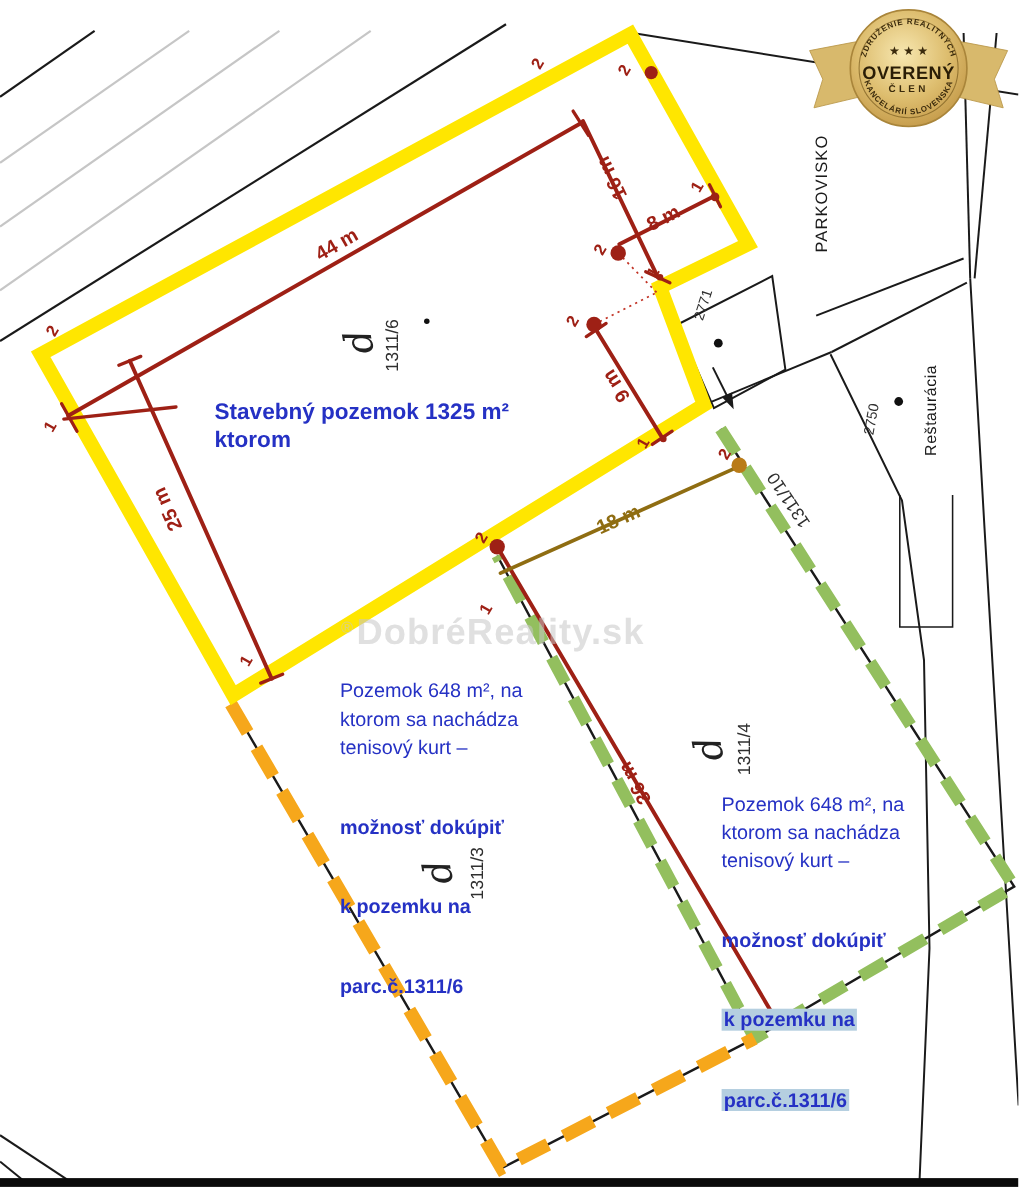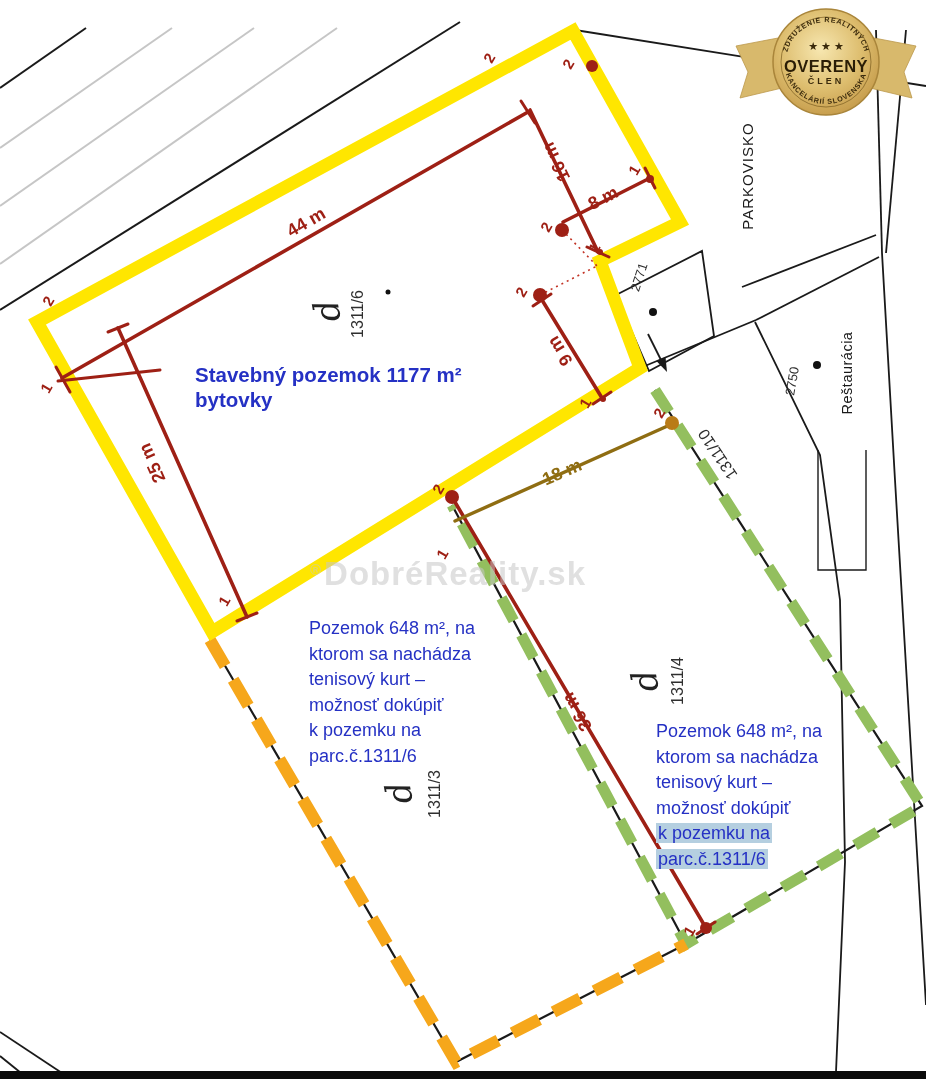--- a/index.html
+++ b/index.html
@@ -15,21 +15,21 @@
   .pt{color:#9e2015;font-weight:bold;font-size:15px;}
   .meas{color:#9e2015;font-weight:bold;font-size:18px;}
   .meas.olive{color:#8f6d12;}
   .parcel{color:#2f2f2f;font-size:16px;}
   .parcel.small{font-size:13px;}
   .dsym{font-family:"DejaVu Serif",serif;font-style:italic;font-size:34px;color:#222;}
   .area{color:#1a1a1a;font-size:15px;letter-spacing:1px;}
   .anno{position:absolute;z-index:4;color:#2531c4;}
   .anno.big{left:195px;top:362px;font-size:20.5px;line-height:25px;font-weight:bold;}
   .anno.sm{font-size:18px;line-height:25.5px;}
-  .anno.sm .b{font-weight:normal;}
+  .anno.sm .b{font-weight:bold;margin-top:47px;}
   .anno .hl{background:#b5cfe0;padding:0 2px;}
   .anno2{left:309px;top:616px;}
   .anno3{left:656px;top:719px;}
   svg.badge{position:absolute;left:728px;top:4px;z-index:5;}
 </style>
 </head>
 <body>
 
 <div class="canvas">
 
@@ -152,22 +152,22 @@
     <span class="lab dsym" style="left:645px;top:681px;--r:-100deg">d</span>
     <span class="lab parcel" style="left:718px;top:454px;--r:-124deg">1311/10</span>
     <span class="lab parcel small" style="left:639px;top:277px;--r:-72deg">2771</span>
     <span class="lab parcel small" style="left:792px;top:381px;--r:-80deg">2750</span>
 
     <span class="lab area" style="left:747px;top:176px;--r:-90deg">PARKOVISKO</span>
     <span class="lab area" style="left:847px;top:373px;--r:-90deg;font-size:14.5px;letter-spacing:0.5px">Reštaurácia</span>
   </div>
 
   <div class="anno big">
-    <div>Stavebný pozemok 1177 m²</div>
-    <div>bytovky</div>
+    <div>Stavebný pozemok 1325 m²</div>
+    <div>ktorom</div>
   </div>
 
   <div class="anno sm anno2">
     <div>Pozemok 648 m², na</div>
     <div>ktorom sa nachádza</div>
     <div>tenisový kurt –</div>
     <div class="b">možnosť dokúpiť</div>
     <div class="b">k pozemku na</div>
     <div class="b">parc.č.1311/6</div>
   </div>

